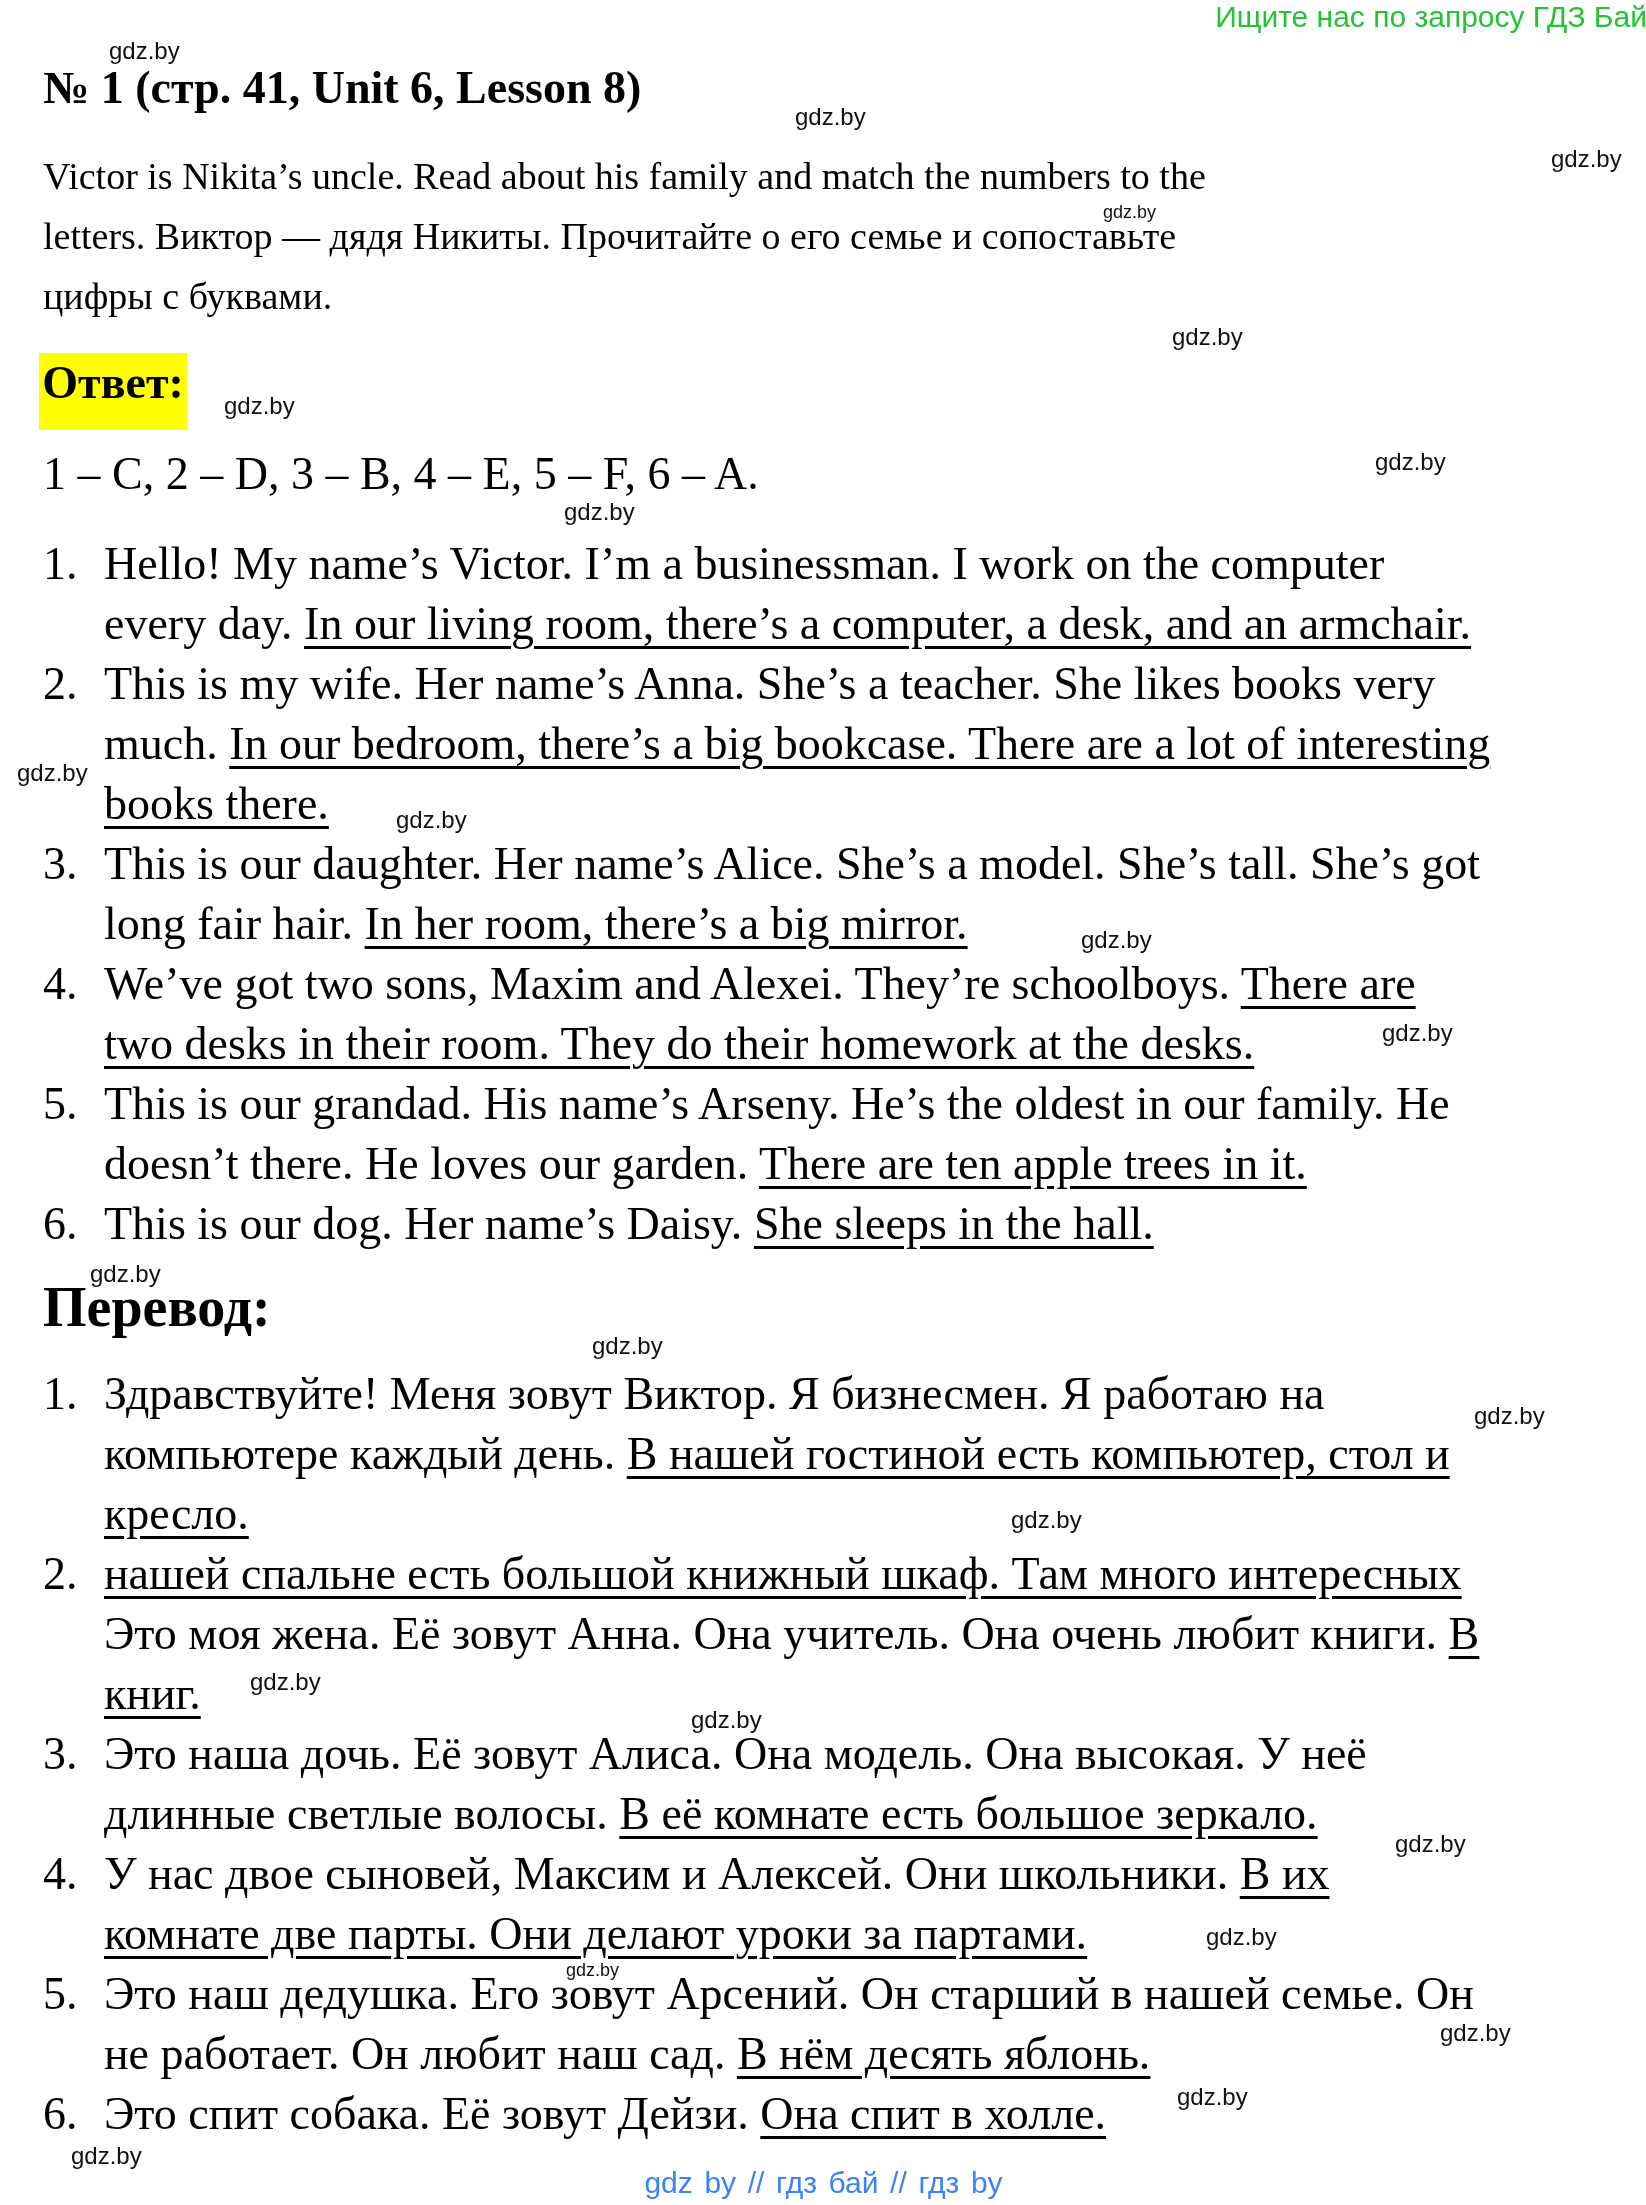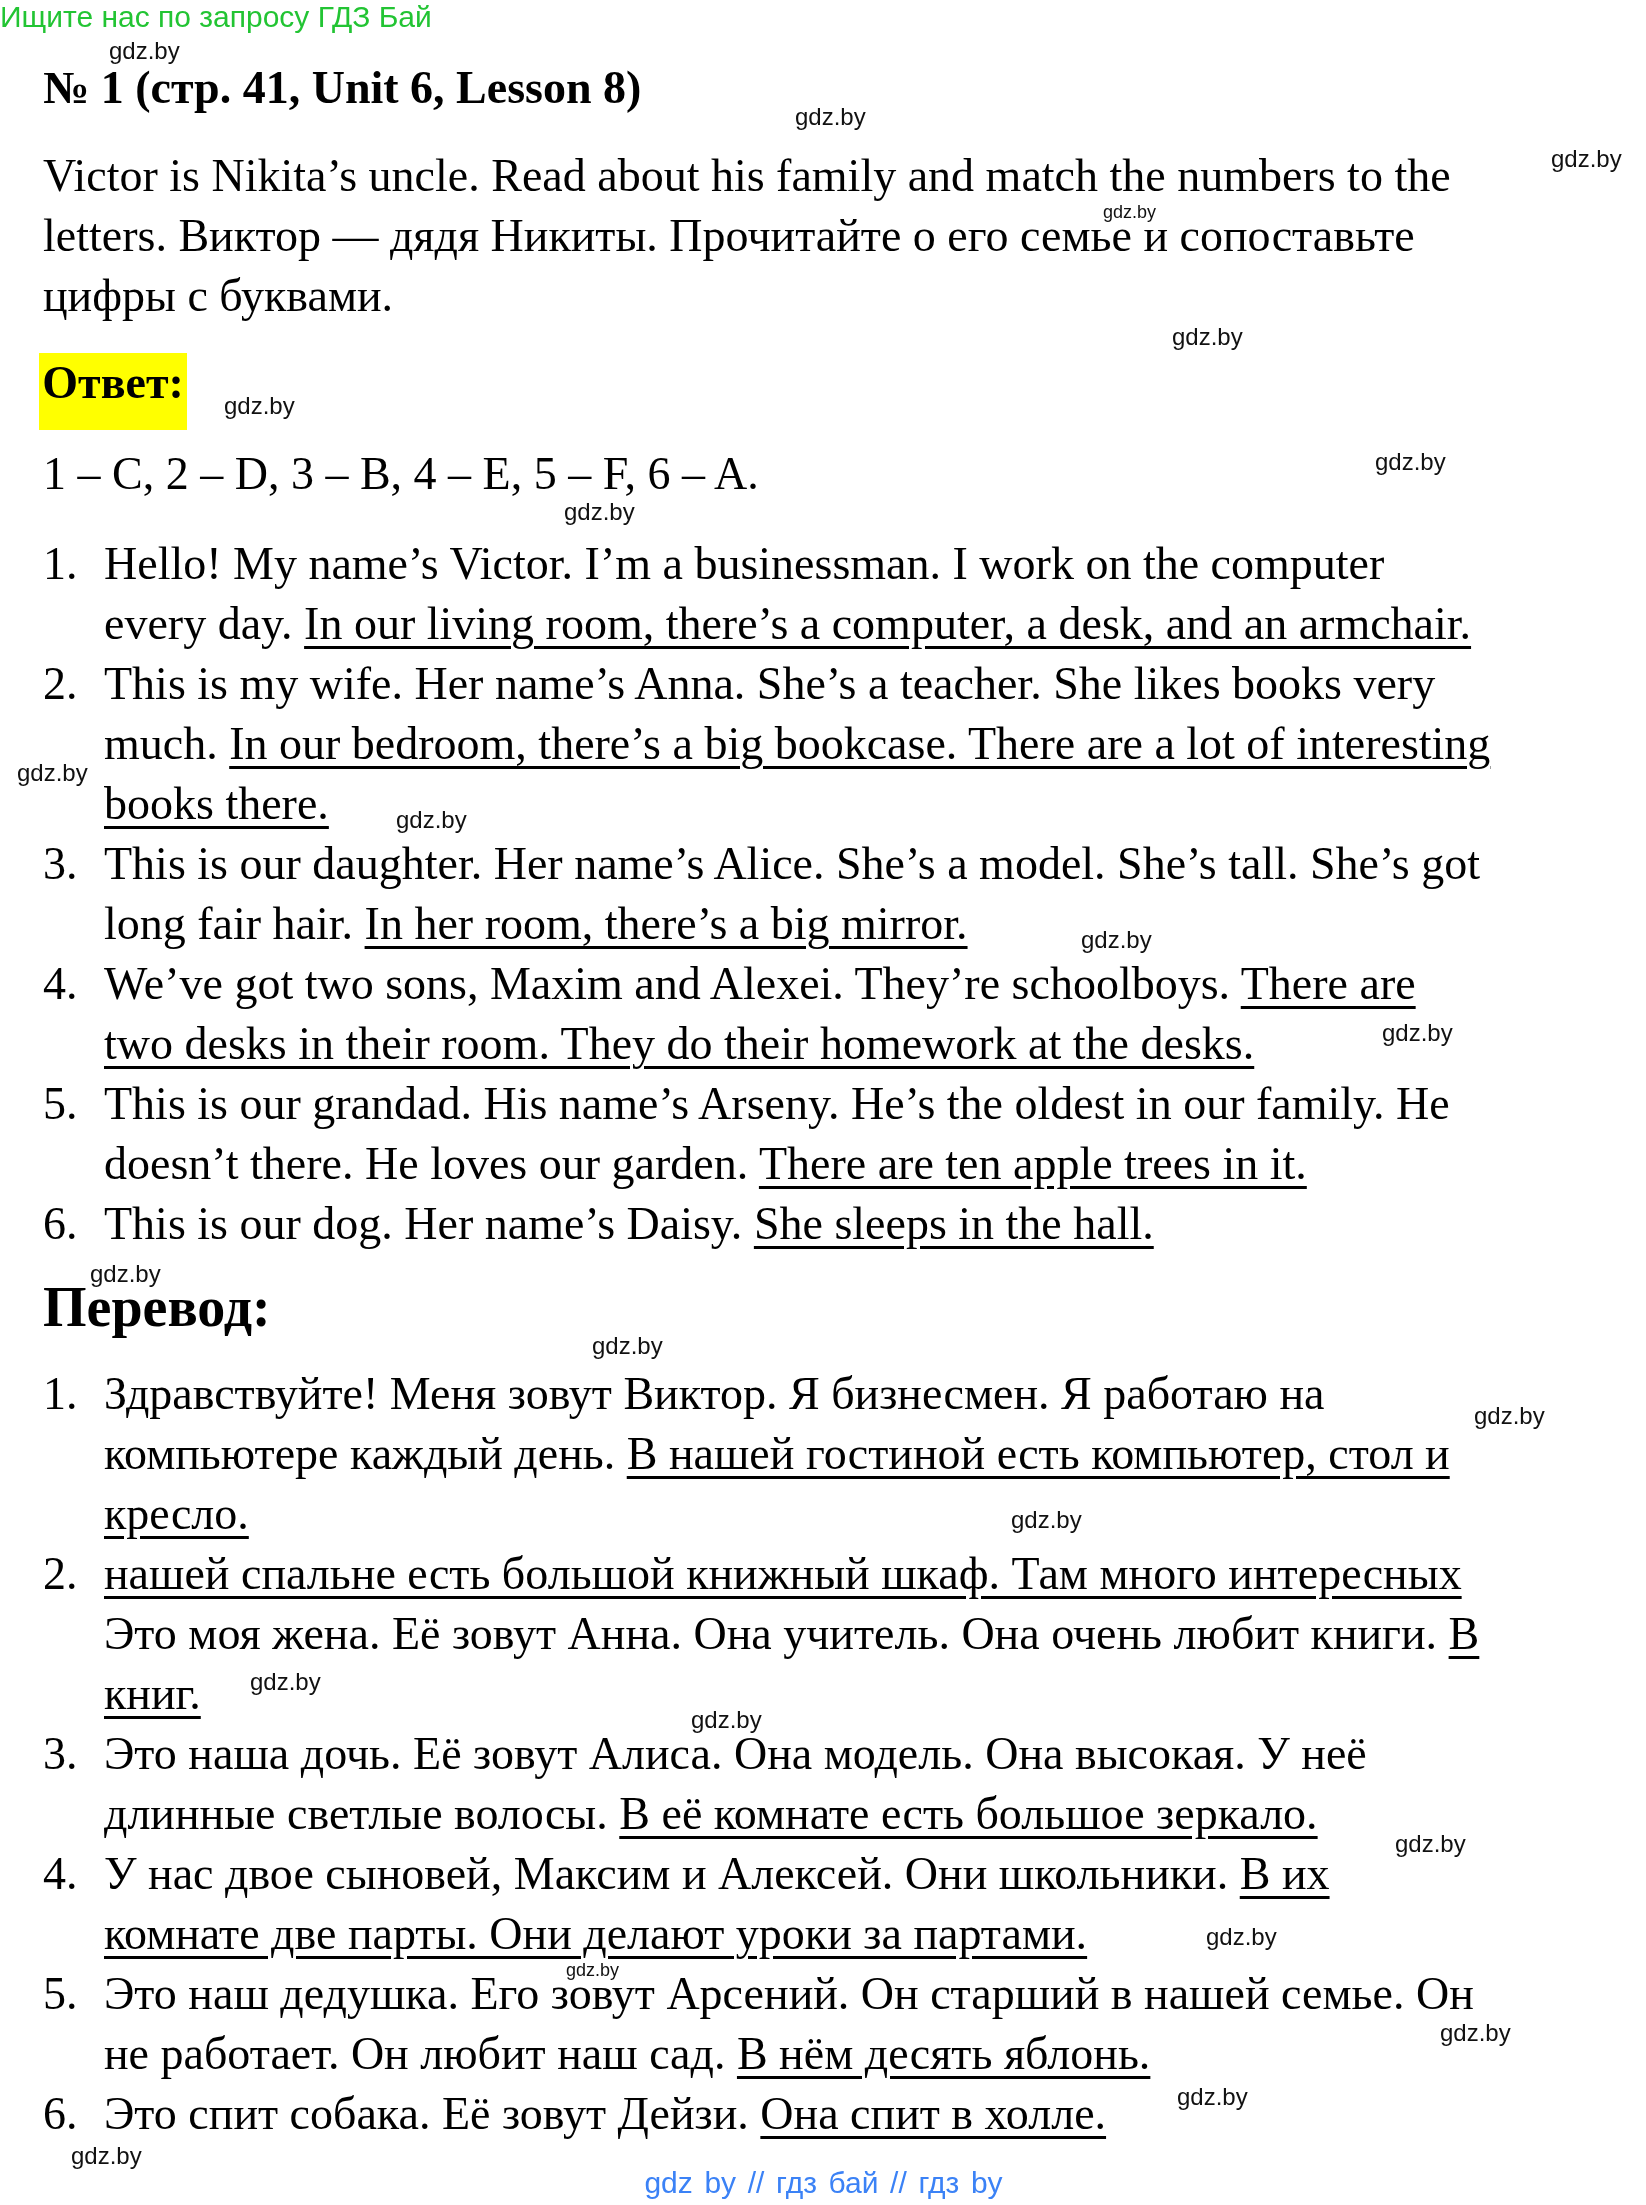--- a/index.html
+++ b/index.html
@@ -1,39 +1,39 @@
 <!DOCTYPE html>
 <html style="font-size:13px"><head>
 <meta charset="utf-8">
 <style>
   html, body { margin: 0; padding: 0; background: #ffffff; }
   body { width: 1647px; height: 2205px; position: relative; overflow: hidden; }
   .page { position: absolute; left: 0; top: 0; width: 1647px; height: 2205px; }
 
   .top-banner {
-    position: absolute; top: 0; left: 0; width: 1647px; text-align: left;
+    position: absolute; top: 0; left: 0; width: 1647px; text-align: right;
     font-family: "Liberation Sans", "DejaVu Sans", sans-serif;
     font-size: 30px; line-height: 33px; color: #22c433;
   }
   .bottom-banner {
     position: absolute; top: 2164px; left: 0; width: 1647px; text-align: center;
     font-family: "Liberation Sans", "DejaVu Sans", sans-serif;
     font-size: 30px; line-height: 38px; color: #3b82f6; word-spacing: 3.3px;
   }
 
   .serif { font-family: "Liberation Serif", "DejaVu Serif", serif; color: #000; }
 
   .title {
     position: absolute; left: 43px; top: 59px;
     font-size: 46px; font-weight: bold; line-height: 58px; white-space: nowrap;
   }
 
   .intro {
     position: absolute; left: 43px; top: 146px; width: 1512px;
-    font-size: 46px; line-height: 60px;
+    font-size: 38px; line-height: 60px;
   }
   .intro .ln { display: block; white-space: nowrap; }
 
   .answer-label {
     position: absolute; left: 39px; top: 353px; height: 77px;
     padding: 0 3.3px; background: #ffff00;
     font-size: 46px; font-weight: bold; line-height: 59px;
   }
 
   .answer-key {

